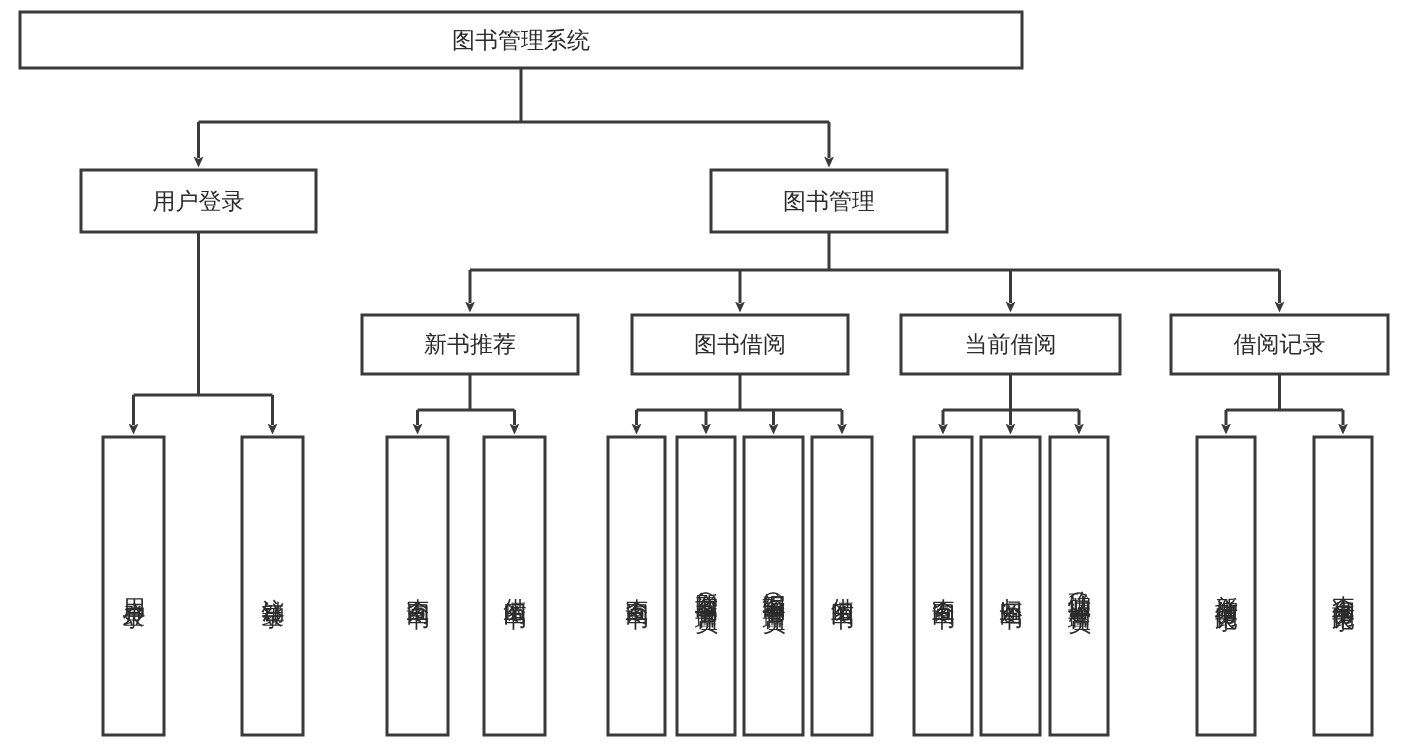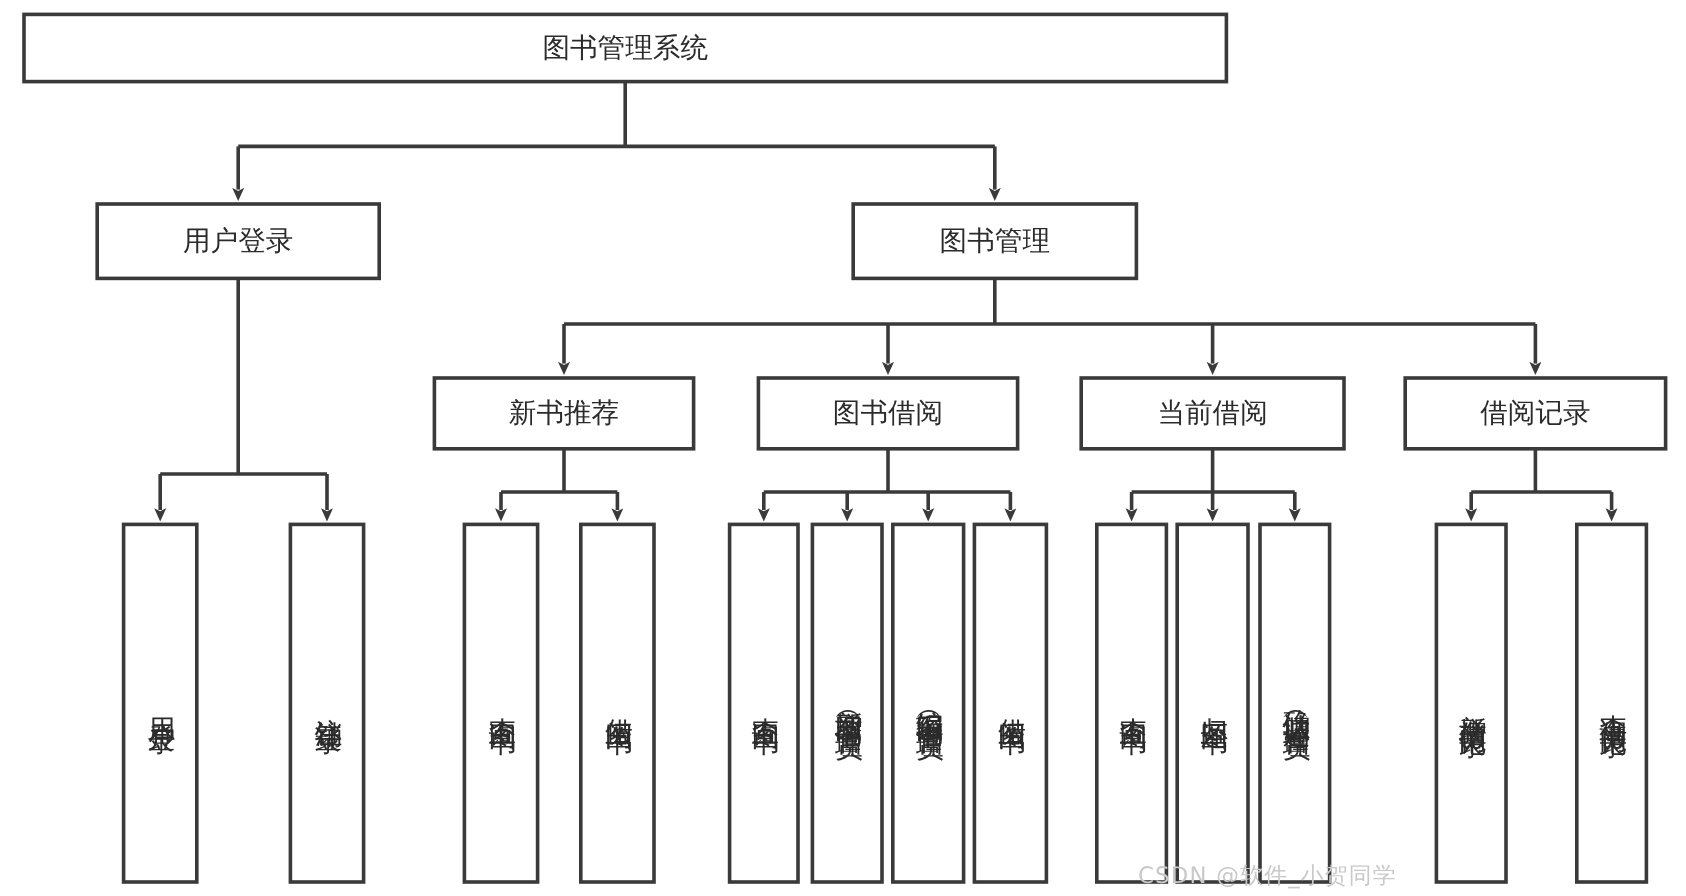--- a/index.html
+++ b/index.html
@@ -188,14 +188,13 @@
         <span class="leaf-label">确认归还（管理员）</span>
       </div>
       <div class="leaf-label-wrap" style="left: 1197px; top: 437px; width: 58px; height: 298px;">
         <span class="leaf-label">新增借阅记录</span>
       </div>
       <div class="leaf-label-wrap" style="left: 1314px; top: 437px; width: 58px; height: 298px;">
         <span class="leaf-label">查询借阅记录</span>
       </div>
     </div>
 
-  <div class="watermark">CSDN @软件_小贺同学</div>
 </div>
 
 </body></html>

